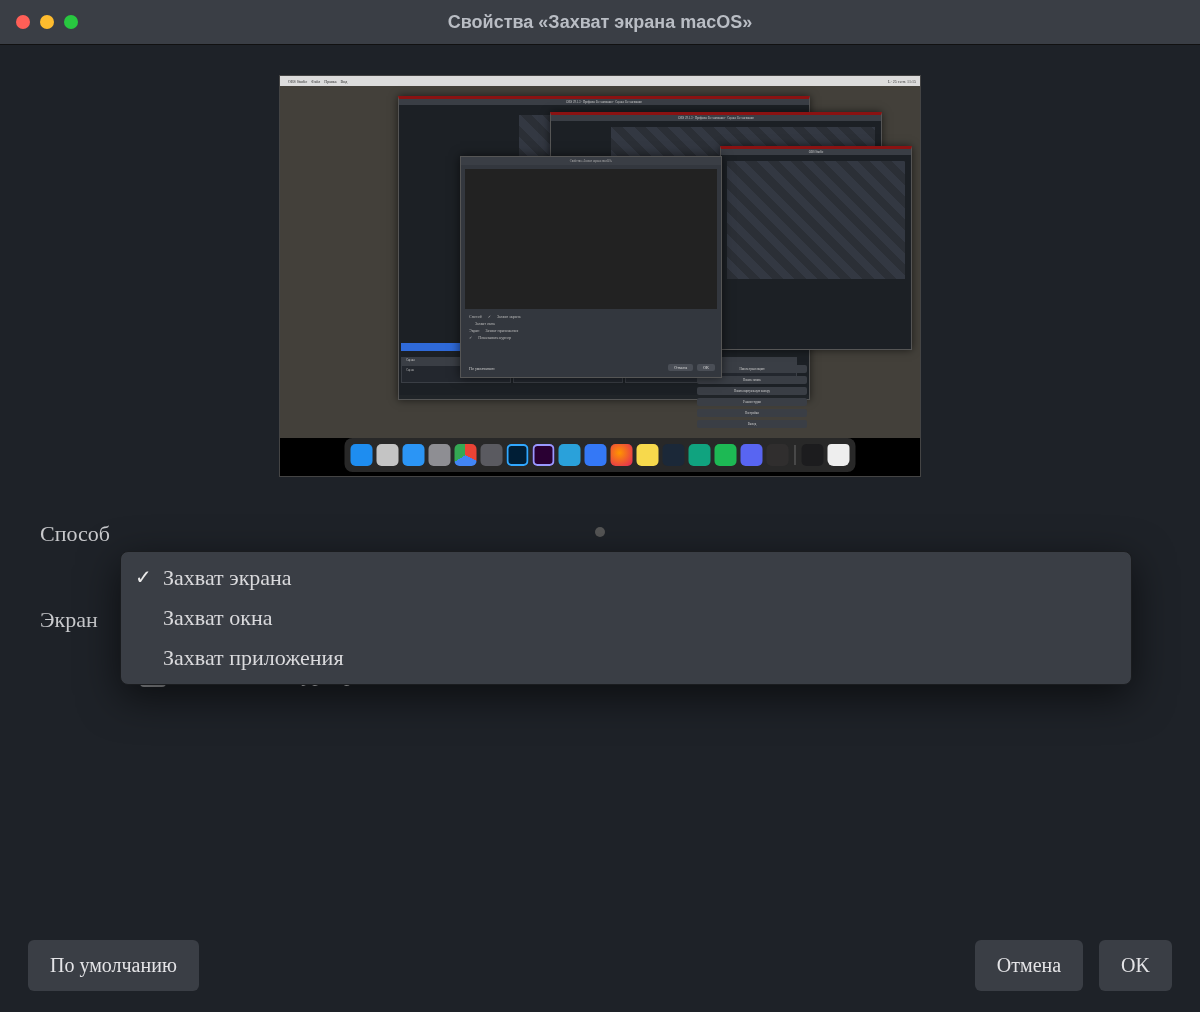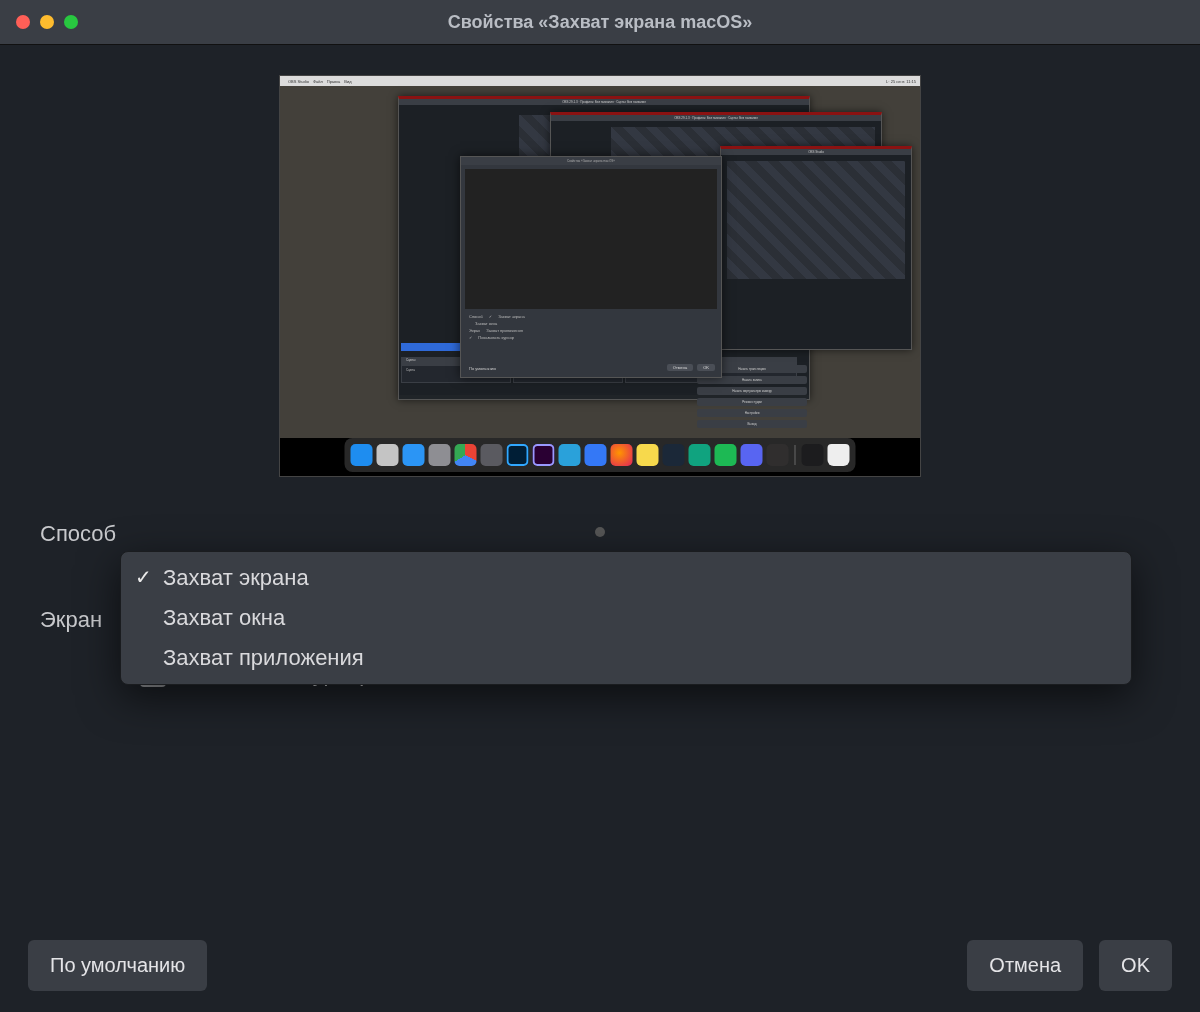--- a/index.html
+++ b/index.html
@@ -39,20 +39,21 @@
     margin: 0 auto;
     font-weight: 600;
     font-size: 18px;
     color: #b9bdc4;
   }
 
   .content {
     position: relative;
     width: 100%;
     height: calc(100% - 44px);
+    font-family: Liberation Serif, serif;
   }
 
   
   .preview-wrap {
     padding: 30px 30px 10px 30px;
   }
   .preview {
     margin: 0 auto;
     width: 640px;
     height: 400px;

